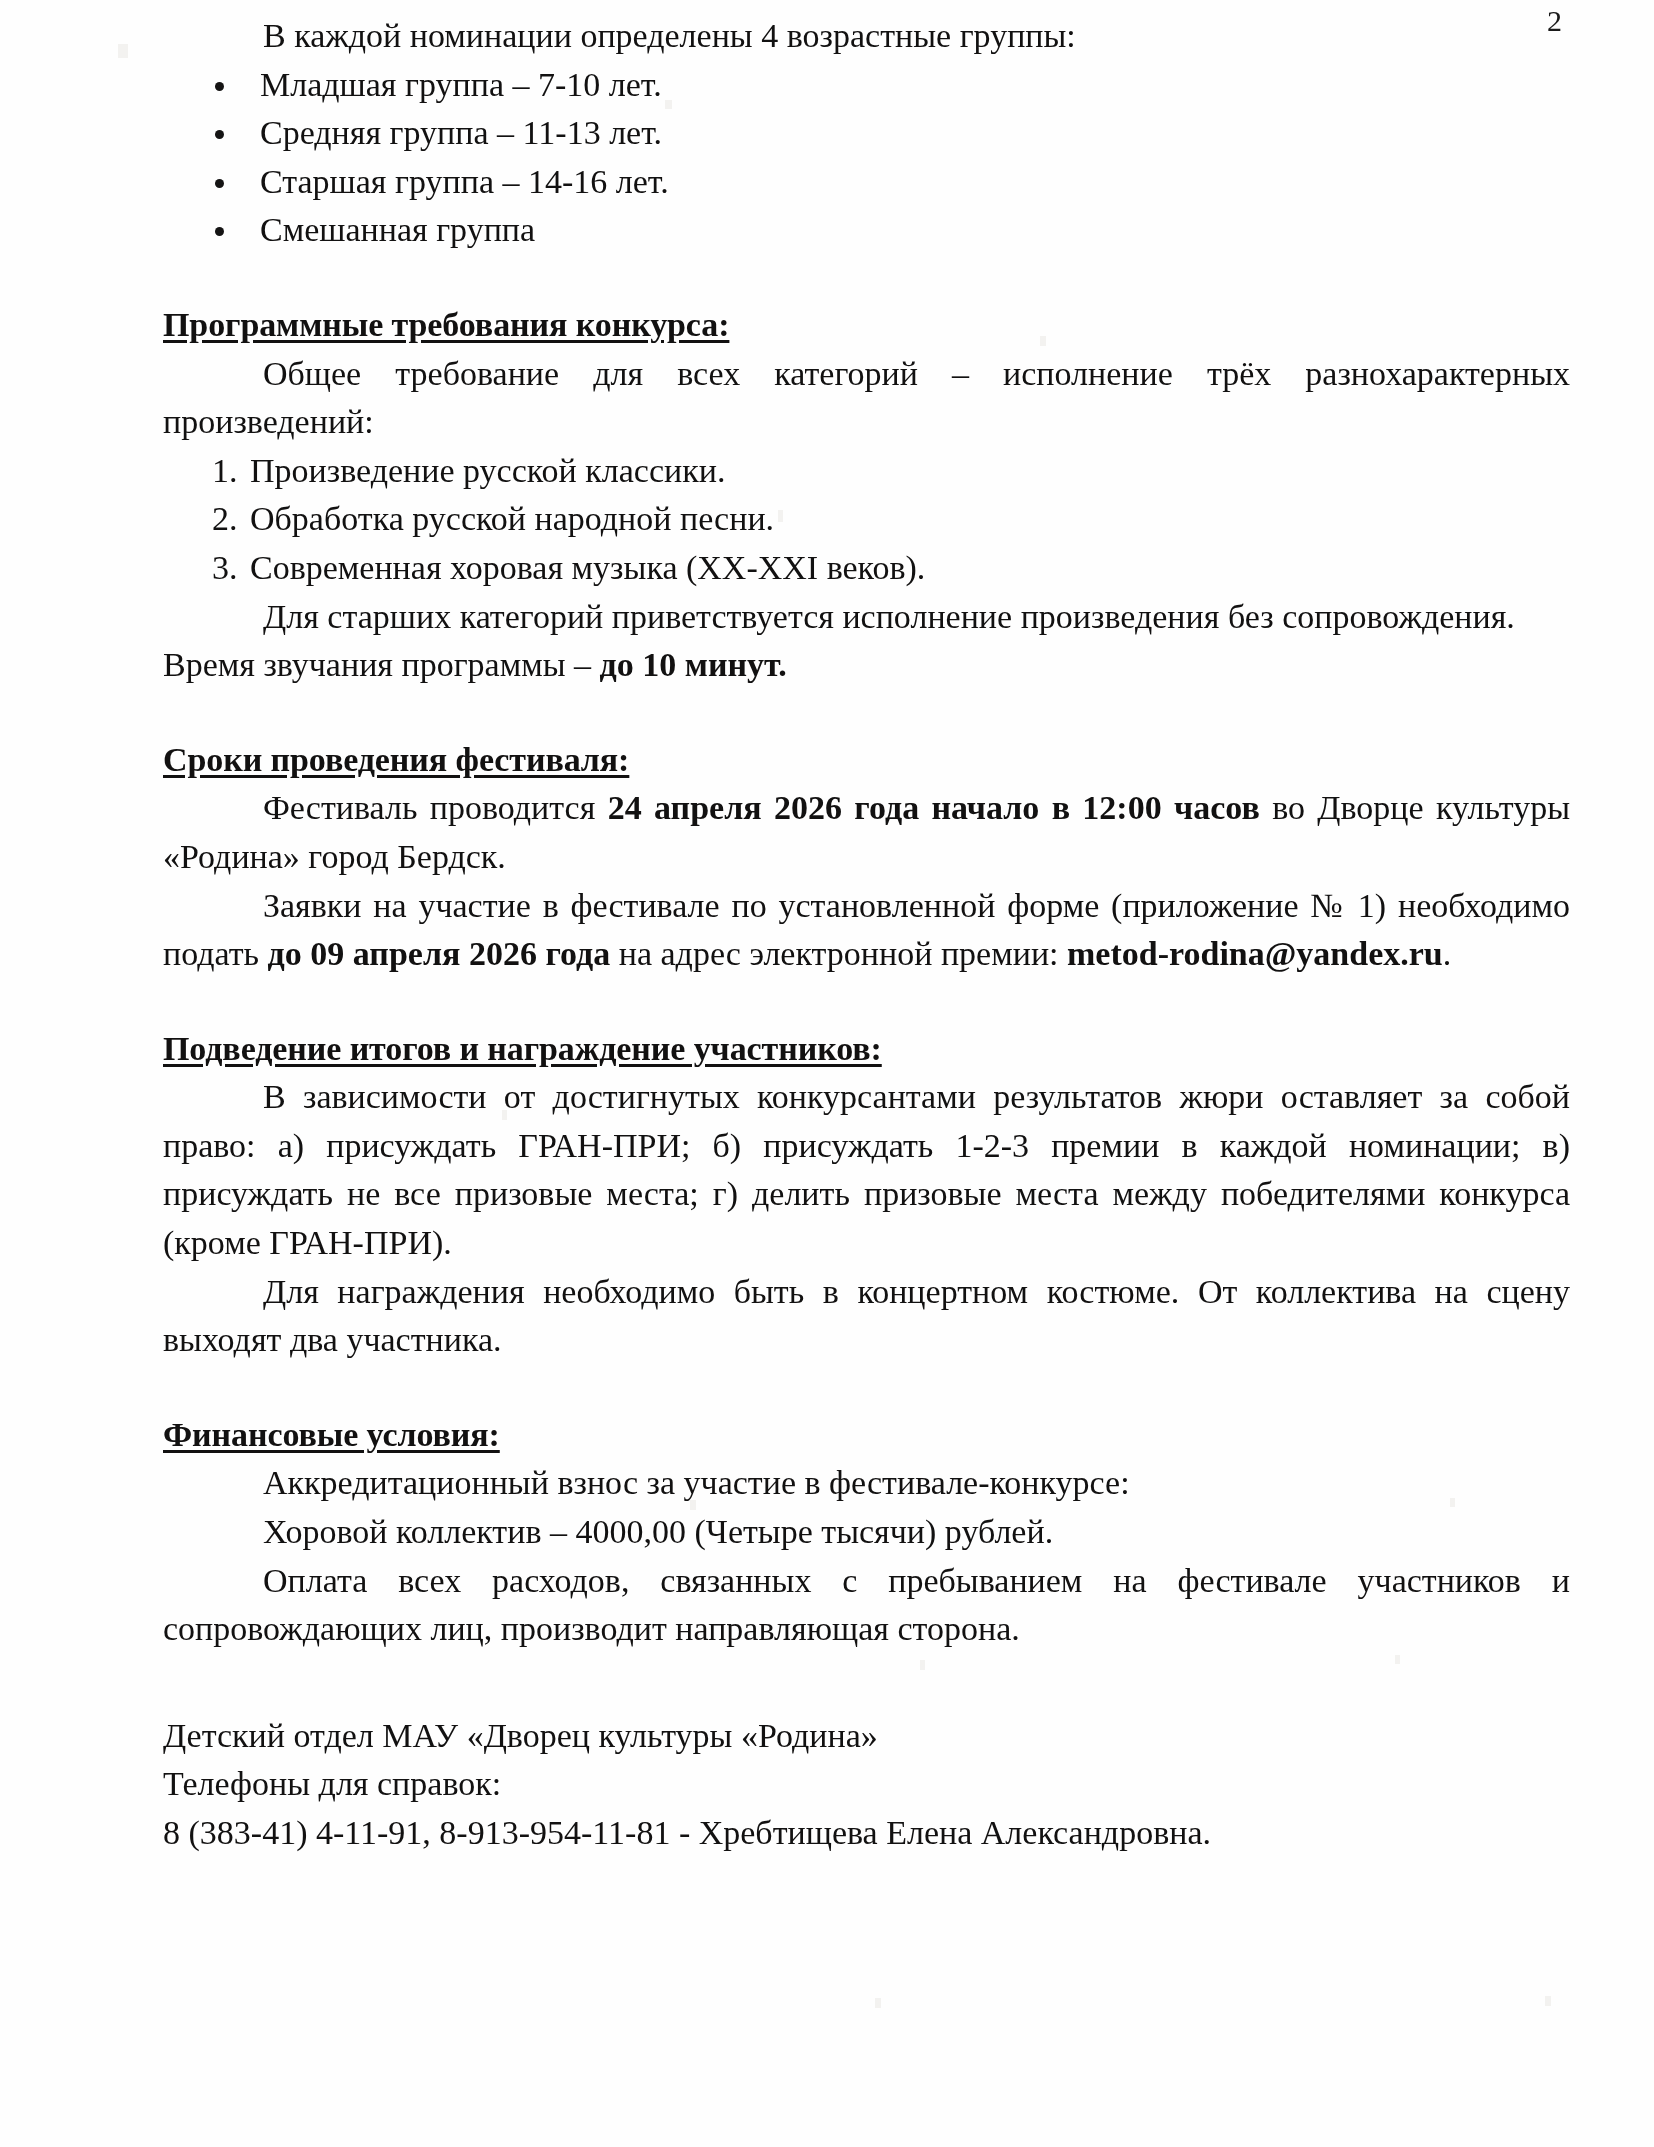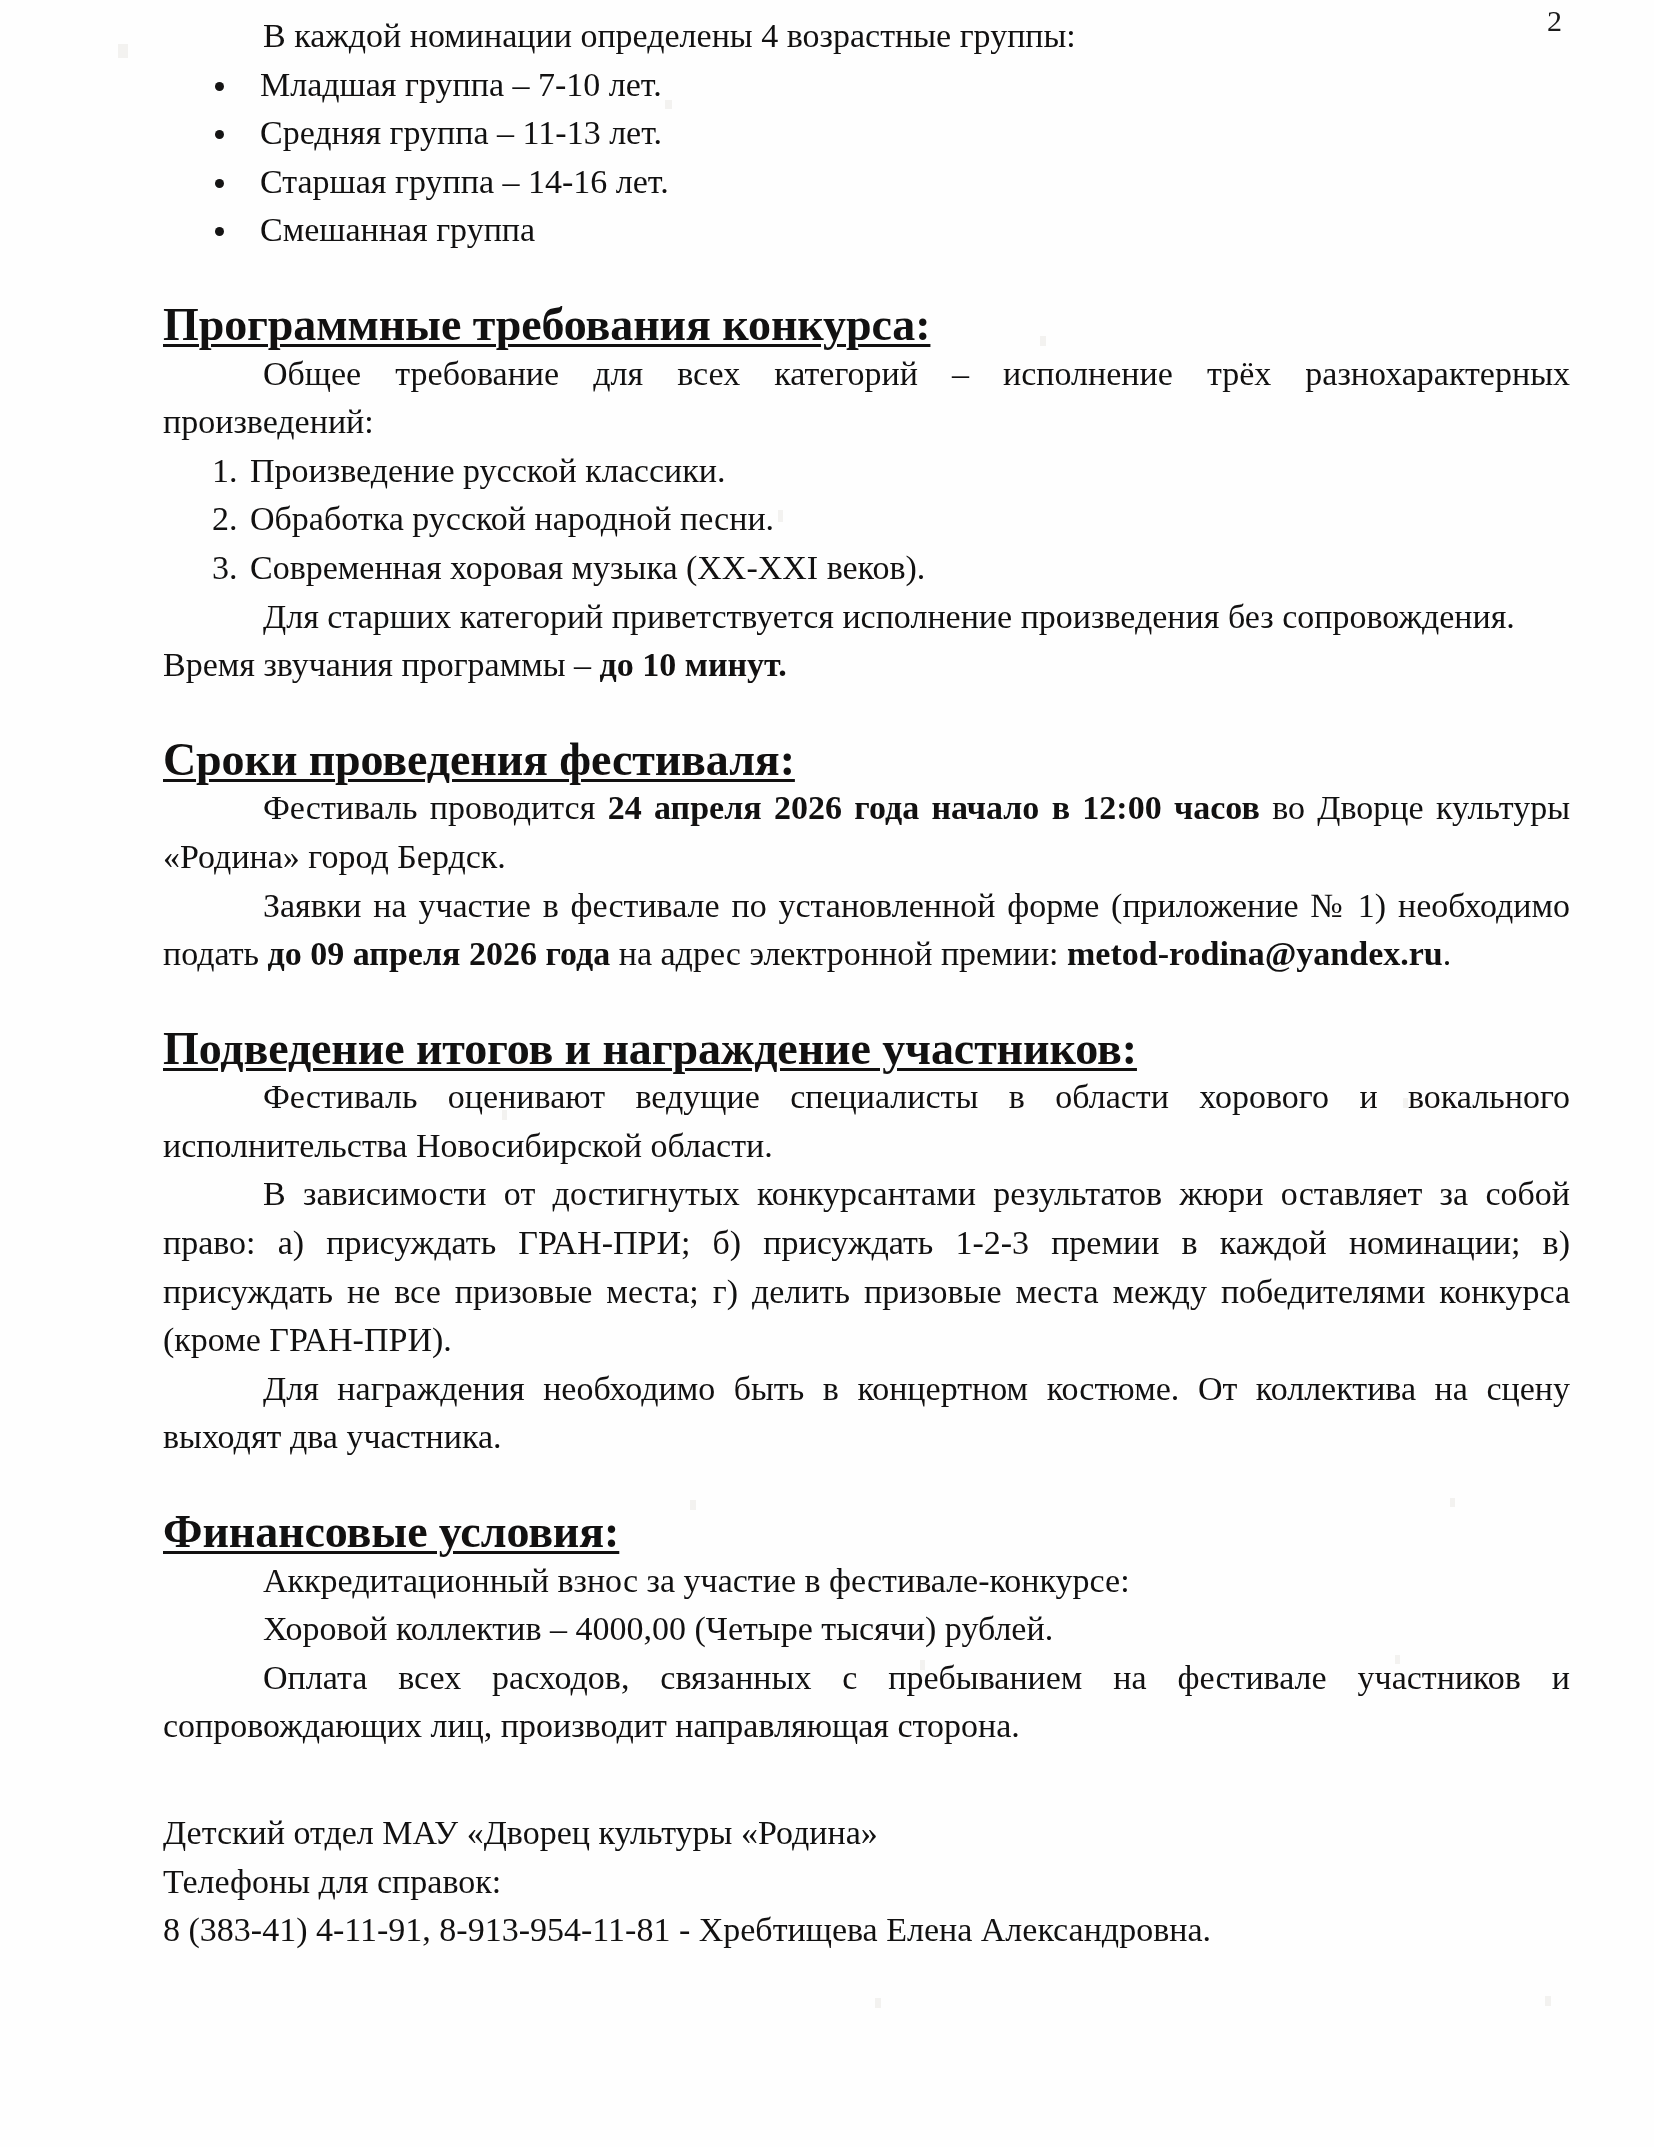--- a/index.html
+++ b/index.html
@@ -54,21 +54,21 @@
   .para-flush {
     text-align: left;
     text-indent: 0;
   }
 
   .heading {
     font-weight: bold;
     text-decoration: underline;
     text-underline-offset: 4px;
     text-decoration-thickness: 3px;
-    font-size: 46px;
+    font-size: 34px;
     line-height: 48.6px;
     text-indent: 0;
     text-align: left;
     letter-spacing: -0.1px;
   }
 
   b, .b { font-weight: bold; }
   .gap-lg { height: 46px; }
   .gap-xl { height: 58px; }
 
@@ -196,21 +196,20 @@
     <p class="heading">Сроки проведения фестиваля:</p>
 
     <p class="para"><span>Фестиваль проводится </span><b>24 апреля 2026 года начало в 12:00 часов</b><span> во Дворце культуры «Родина» город Бердск.</span></p>
 
     <p class="para"><span>Заявки на участие в фестивале по установленной форме (приложение № 1) необходимо подать </span><b>до 09 апреля 2026 года</b><span> на адрес электронной премии: </span><b>metod-rodina@yandex.ru</b><span>.</span></p>
 
     <div class="gap-lg"></div>
 
     <p class="heading">Подведение итогов и награждение участников:</p>
 
-    <p class="para">Фестиваль оценивают ведущие специалисты в области хорового и вокального исполнительства Новосибирской области.</p>
 
     <p class="para">В зависимости от достигнутых конкурсантами результатов жюри оставляет за собой право: а) присуждать ГРАН-ПРИ; б) присуждать 1-2-3 премии в каждой номинации; в) присуждать не все призовые места; г) делить призовые места между победителями конкурса (кроме ГРАН-ПРИ).</p>
 
     <p class="para">Для награждения необходимо быть в концертном костюме. От коллектива на сцену выходят два участника.</p>
 
     <div class="gap-lg"></div>
 
     <p class="heading">Финансовые условия:</p>
 
     <p class="para">Аккредитационный взнос за участие в фестивале-конкурсе:</p>

